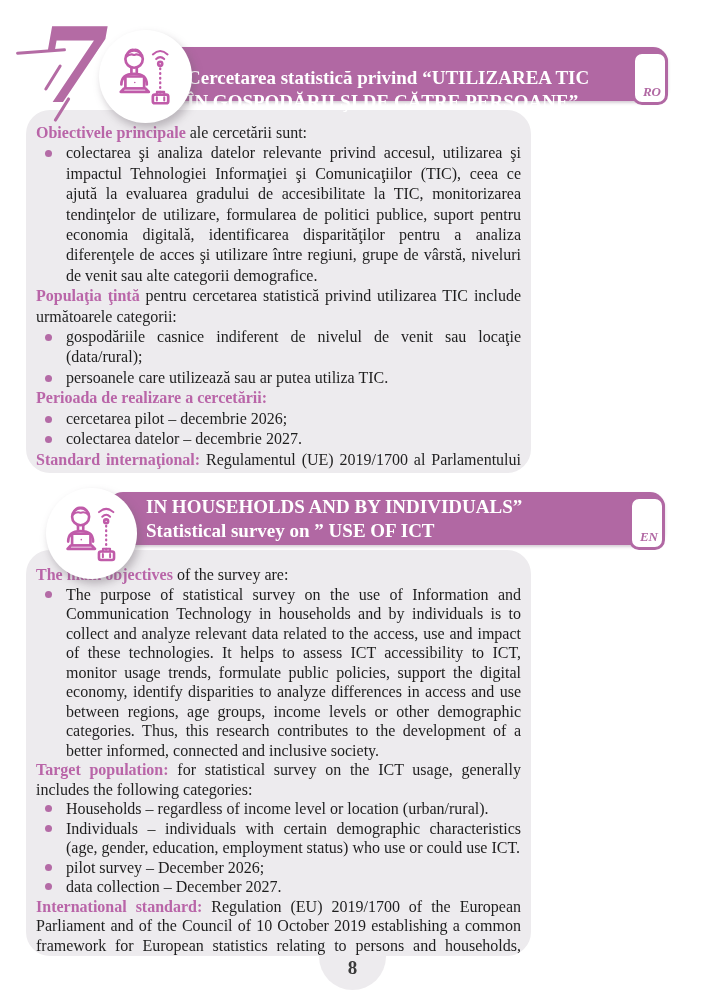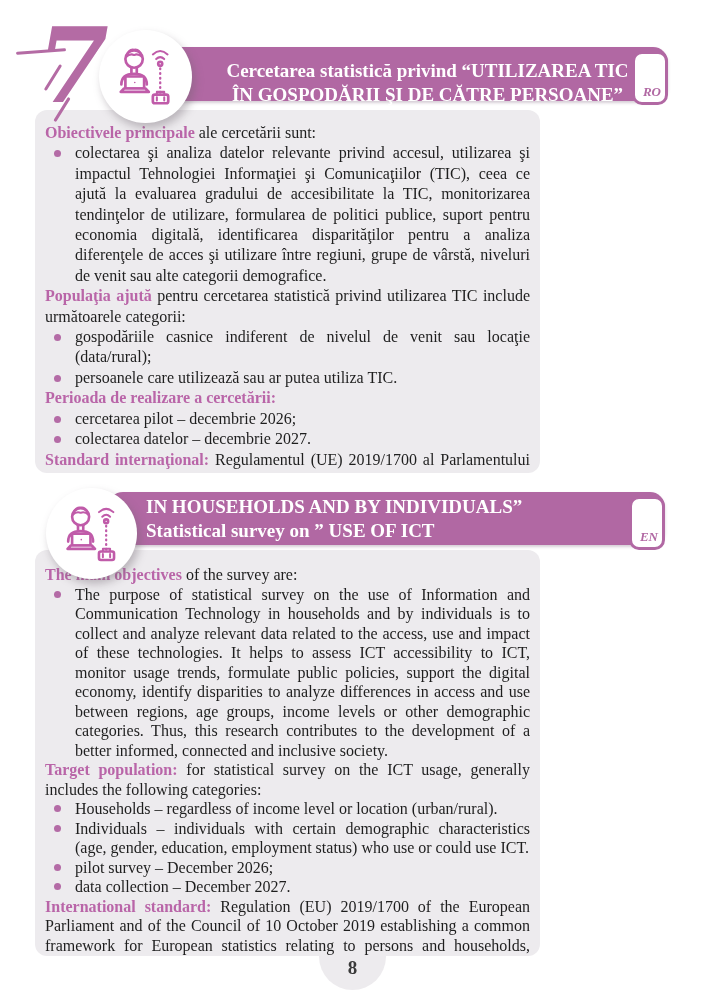--- a/index.html
+++ b/index.html
@@ -30,21 +30,21 @@
   }
   .banner .t{white-space:nowrap;font-size:19px;line-height:24px;}
   .badge{
     position:absolute;background:#ffffff;border:3px solid #b168a3;border-radius:10px;
     z-index:9;display:flex;align-items:flex-end;justify-content:flex-end;
     font-style:italic;font-weight:700;font-size:13px;color:#b168a3;
     padding:2px 4px;box-sizing:border-box;
   }
   
   .panel{
-    position:absolute;left:35px;width:505px;background:#edebee;border-radius:12px;
+    position:absolute;left:26px;width:505px;background:#edebee;border-radius:24px;
     box-sizing:border-box;overflow:hidden;z-index:2;
   }
   .panel-ro{top:110px;height:363px;padding:13px 10px 0 10px;}
   .panel-en{top:550px;height:406px;padding:15px 10px 0 10px;}
   .panel p{margin:0;text-align:justify;font-size:16px;}
   .panel-ro p{line-height:20.4px;}
   .panel-en p{line-height:19.5px;}
   .lead{color:#b965a8;font-weight:700;}
   .bullet{position:relative;padding-left:30px;}
   .bullet .dot{
@@ -64,21 +64,21 @@
 
 <div class="page">
 
   <div class="numeral">7</div>
   <div class="dash" style="left:16px;top:50px;width:50px;transform:rotate(-4deg);"></div>
   <div class="dash" style="left:38px;top:76px;width:30px;transform:rotate(-58deg);"></div>
   <div class="dash" style="left:48px;top:108px;width:28px;transform:rotate(-58deg);"></div>
   <div class="dash white" style="left:76px;top:60px;width:34px;transform:rotate(-58deg);z-index:7;"></div>
   <div class="dash white" style="left:66px;top:92px;width:30px;transform:rotate(-58deg);z-index:7;"></div>
 
-  <div class="banner" style="left:132px;top:47px;width:536px;height:54px;padding:12px 0 0 55px;box-sizing:border-box;text-align:center;">
+  <div class="banner" style="left:132px;top:47px;width:536px;height:54px;padding:19px 0 0 55px;box-sizing:border-box;">
     <div class="t">Cercetarea statistică privind “UTILIZAREA TIC</div>
     <div class="t">ÎN GOSPODĂRII ŞI DE CĂTRE PERSOANE”</div>
   </div>
   <div class="badge" style="left:632px;top:51px;width:36px;height:54px;">RO</div>
 
   <div class="icon-circle" style="left:99px;top:30px;width:93px;height:93px;">
     <svg viewBox="0 0 100 100">
       <g fill="none" stroke="#c05ba9" stroke-width="4" stroke-linecap="round" stroke-linejoin="round">
         <circle cx="33" cy="24" r="13"></circle>
         <path d="M21 21 Q25 8 33 10 Q41 8 45 21 Q39 15 33 18 Q27 15 21 21" stroke-width="3"></path>
@@ -94,21 +94,21 @@
         <rect x="61" y="77" width="23" height="13" rx="3" fill="#ffffff"></rect>
         <path d="M67 77 L67 73 L78 73 L78 77" stroke-width="3"></path>
         <path d="M67 81 L67 86 M78 81 L78 86" stroke-width="3"></path>
       </g>
     </svg>
   </div>
 
   <div class="panel panel-ro">
       <p><span class="lead">Obiectivele principale</span><span> ale cercetării sunt:</span></p>
       <p class="bullet"><span class="dot"></span><span>colectarea şi analiza datelor relevante privind accesul, utilizarea şi impactul Tehnologiei Informaţiei şi Comunicaţiilor (TIC), ceea ce ajută la evaluarea gradului de accesibilitate la TIC, monitorizarea tendinţelor de utilizare, formularea de politici publice, suport pentru economia digitală, identificarea disparităţilor pentru a analiza diferenţele de acces şi utilizare între regiuni, grupe de vârstă, niveluri de venit sau alte categorii demografice.</span></p>
-      <p><span class="lead">Populaţia ajută</span><span> pentru cercetarea statistică privind utilizarea TIC include următoarele categorii:</span></p>
+      <p><span class="lead">Populaţia ţintă</span><span> pentru cercetarea statistică privind utilizarea TIC include următoarele categorii:</span></p>
       <p class="bullet"><span class="dot"></span><span>gospodăriile casnice indiferent de nivelul de venit sau locaţie (data/rural);</span></p>
       <p class="bullet"><span class="dot"></span><span>persoanele care utilizează sau ar putea utiliza TIC.</span></p>
       <p><span class="lead">Perioada de realizare a cercetării:</span><span></span></p>
       <p class="bullet"><span class="dot"></span><span>cercetarea pilot – decembrie 2026;</span></p>
       <p class="bullet"><span class="dot"></span><span>colectarea datelor – decembrie 2027.</span></p>
       <p><span class="lead">Standard internaţional:</span><span> Regulamentul (UE) 2019/1700 al Parlamentului European şi al Consiliului din 10 octombrie 2019 de stabilire a unui cadru comun pentru statisticile europene referitoare la persoane şi gospodării, bazate pe datele la nivel individual colectate din eşantioane.</span></p>
     </div>
 
   <div class="banner" style="left:108px;top:492px;width:557px;height:53px;padding:3px 0 0 38px;box-sizing:border-box;">
     <div class="t">IN HOUSEHOLDS AND BY INDIVIDUALS”</div>

